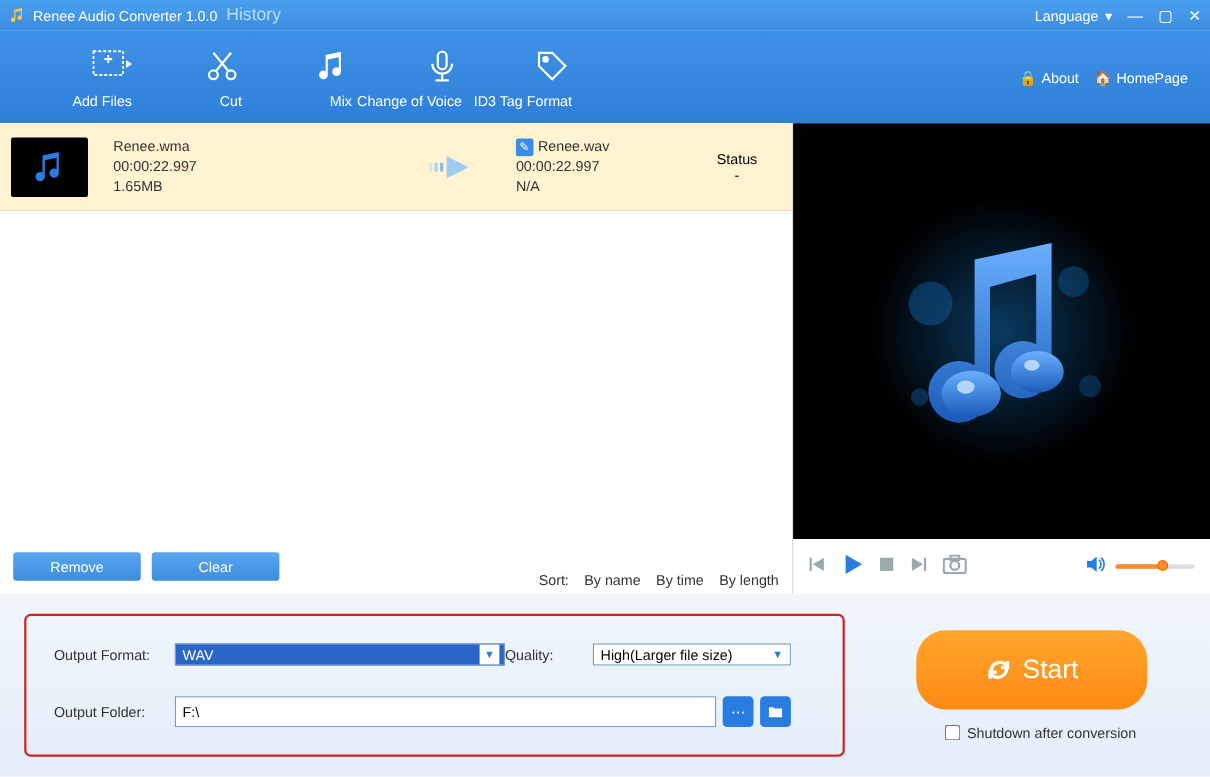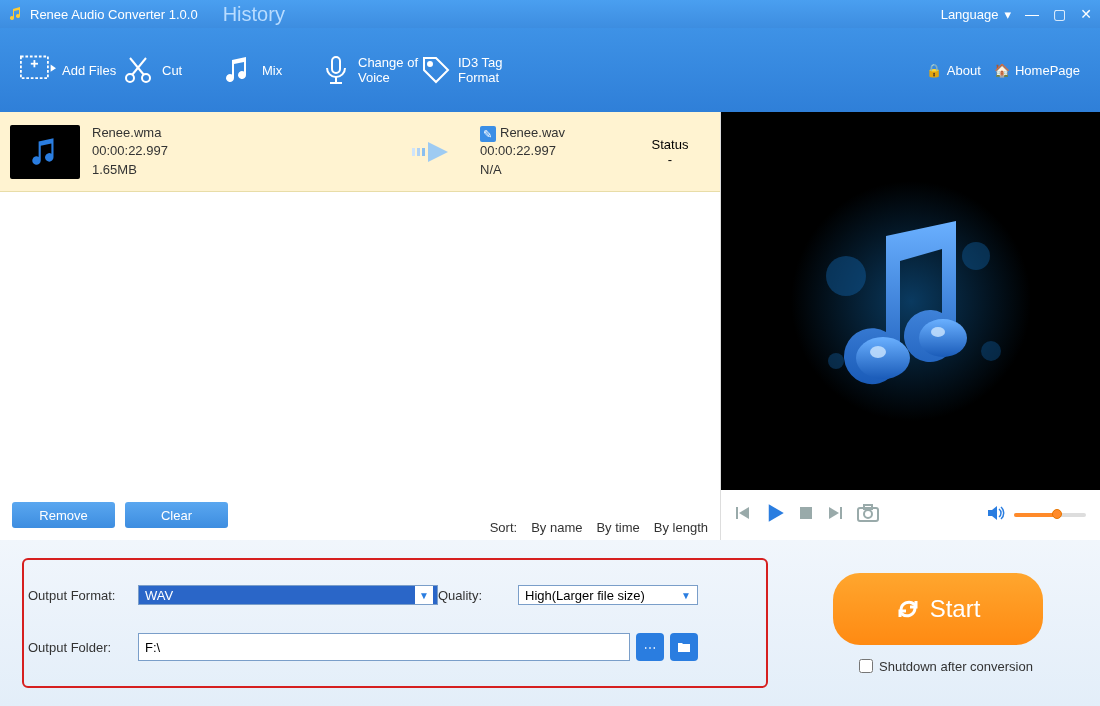--- a/index.html
+++ b/index.html
@@ -3,73 +3,73 @@
 <meta charset="utf-8">
 <style>
   * { box-sizing: border-box; margin: 0; padding: 0; font-family: Arial, sans-serif; }
   body { width: 1100px; height: 706px; background: #f0f0f0; overflow: hidden; }
   .titlebar { height: 28px; background: linear-gradient(to bottom, #4a9ff0, #3d8de0); display: flex; align-items: center; padding: 0 8px; color: white; font-size: 13px; }
   .titlebar .logo { width: 16px; height: 16px; margin-right: 6px; }
   .titlebar .right { margin-left: auto; display: flex; align-items: center; gap: 14px; }
   .titlebar .lang { display: flex; align-items: center; gap: 6px; cursor: pointer; }
   .titlebar .win-btn { cursor: pointer; font-size: 14px; }
   .toolbar { height: 84px; background: linear-gradient(to bottom, #3e92e6, #2f7fd8); display: flex; align-items: center; padding: 0 20px; color: white; }
-  .tool-item { display: flex; flex-direction: row; align-items: center; gap: 6px; cursor: pointer; font-size: 13px; width: 100px; }
+  .tool-item { display: flex; flex-direction: column; align-items: flex-end; gap: 6px; cursor: pointer; font-size: 13px; width: 100px; }
   .tool-item .icon { width: 36px; height: 36px; display:flex; align-items:center; justify-content:center; }
   .toolbar .right { margin-left: auto; display: flex; gap: 14px; align-items:center; font-size: 13px; }
   .toolbar .link { display:flex; align-items:center; gap:4px; cursor:pointer; }
   .main { display: flex; height: 428px; background: white; }
   .file-area { flex: 1; display: flex; flex-direction: column; }
-  .file-row { height: 80px; background: #fff3d1; border-bottom: 1px solid #e8dda8; display: flex; align-items: center; padding: 0 10px; }
+  .file-row { height: 80px; background: #fff3d1; border-bottom: 1px solid #e8dda8; display: flex; align-items: center; padding: 0 10px; gap: 11px; }
   .thumb { width: 70px; height: 54px; background: #000; display:flex; align-items:center; justify-content:center; border-radius:2px; }
   .srcinfo { margin-left: 12px; font-size: 13px; color: #333; line-height: 1.4; }
   .srcinfo .name { color: #333; }
   .arrow-area { margin-left: auto; margin-right: 20px; display:flex; align-items:center; }
   .dstinfo { width: 150px; font-size: 13px; color: #333; line-height:1.4; }
   .dstinfo .edit-icon { display:inline-block; width:16px; height:16px; background:#3b8ee6; border-radius:2px; margin-right:4px; vertical-align:middle; position:relative; }
   .dstinfo .edit-icon::after { content:"✎"; color:white; font-size:11px; position:absolute; top:1px; left:3px; }
   .status-col { width: 80px; text-align:center; font-size:13px; }
   .list-space { flex:1; background:white; }
   .action-row { height: 50px; display:flex; align-items:center; padding: 0 12px; gap:10px; }
-  .small-btn { width: 103px; height: 26px; background: linear-gradient(to bottom,#5aa7f0,#3d8de0); color:white; border:none; border-radius:3px; font-size:13px; cursor:pointer; }
+  .small-btn { width: 116px; height: 26px; background: linear-gradient(to bottom,#5aa7f0,#3d8de0); color:white; border:none; border-radius:3px; font-size:13px; cursor:pointer; }
   .sort-area { margin-left:auto; font-size:13px; color:#333; display:flex; gap:14px; align-items:center;margin-top:24px; }
   .sort-area span { cursor:pointer; }
   .preview { width: 380px; background: #fff; display:flex; flex-direction:column; border-left: 1px solid #ddd; }
   .preview-canvas { flex:1; background:#000; position:relative; overflow:hidden; }
   .preview-canvas svg { position:absolute; top:50%; left:50%; transform:translate(-50%,-50%); }
   .player-controls { height: 50px; display:flex; align-items:center; padding:0 14px; gap:14px; }
   .pc-btn { cursor:pointer; color:#999; }
   .pc-btn.play { color:#2a7de0; }
   .vol-area { margin-left:auto; display:flex; align-items:center; gap:8px; }
   .slider { width:72px; height:4px; background:#ddd; position:relative; border-radius:2px; }
   .slider .fill { position:absolute; left:0; top:0; bottom:0; width:60%; background:#ff8a2a; border-radius:2px; }
   .slider .thumb-dot { position:absolute; top:-4px; left:calc(60% - 5px); width:10px; height:10px; background:#ff8a2a; border:1px solid #e67500; border-radius:50%; }
   .bottom { height: 166px; background: linear-gradient(to bottom,#f1f6fc,#e3eef9); display:flex; padding: 18px 22px; }
-  .output-box { flex:1; border: 2px solid #d61f1f; border-radius:6px; padding: 22px 4px; display:grid; grid-template-columns: 110px 300px 80px 180px; row-gap:22px; align-items:center; font-size:13px; }
+  .output-box { flex:1; border: 2px solid #d61f1f; border-radius:6px; padding: 22px 25px; display:grid; grid-template-columns: 110px 300px 80px 180px; row-gap:22px; align-items:center; font-size:13px; }
   .output-box label { color:#333; }
   .combo { height:20px; border:1px solid #7a9ec9; background:white; display:flex; align-items:center; padding:0 6px; position:relative; }
   .combo.sel { background:#2a66c8; color:white; }
   .combo .arrow { margin-left:auto; color:#2a7de0; font-size:10px; }
   .path-row { grid-column: 2 / 5; display:flex; gap:6px; align-items:center; }
   .path-input { flex:1; height:28px; border:1px solid #7a9ec9; padding:0 6px; font-size:13px; background:white; }
   .mini-btn { width:28px; height:28px; background:#2a7de0; border:none; border-radius:4px; color:white; cursor:pointer; display:flex; align-items:center; justify-content:center; font-size:13px; }
   .start-col { width:280px; margin-left:30px; display:flex; flex-direction:column; align-items:center; justify-content:center; gap:14px; }
   .start-btn { width: 210px; height: 72px; background: linear-gradient(to bottom,#ffa62e,#ff8a12); color:white; border:none; border-radius:27px; font-size:24px; cursor:pointer; display:flex; align-items:center; justify-content:center; gap:10px; }
   .shutdown { font-size:13px; color:#333; display:flex; align-items:center; gap:6px;margin-left:16px; }
   .shutdown input { width:14px; height:14px; }
 </style>
 </head>
 <body>
 
 <div class="titlebar">
   <svg class="logo" viewBox="0 0 16 16">
       <path fill="#ffcc33" d="M5 3l7-2v9a2 2 0 1 1-1-1.7V4L6 5v7a2 2 0 1 1-1-1.7V3z"></path>
     </svg>
   <span>Renee Audio Converter 1.0.0</span>
-  <span style="color:#b8dcff; margin-left:25px; font-size:20px;">History</span>
+  <span style="color:#b8dcff; margin-left:8px; font-size:16px;">History</span>
   <div class="right">
     <div class="lang">
       <span>Language</span>
       <span>▾</span>
     </div>
     <span class="win-btn">—</span>
     <span class="win-btn">▢</span>
     <span class="win-btn">✕</span>
   </div>
 </div>

